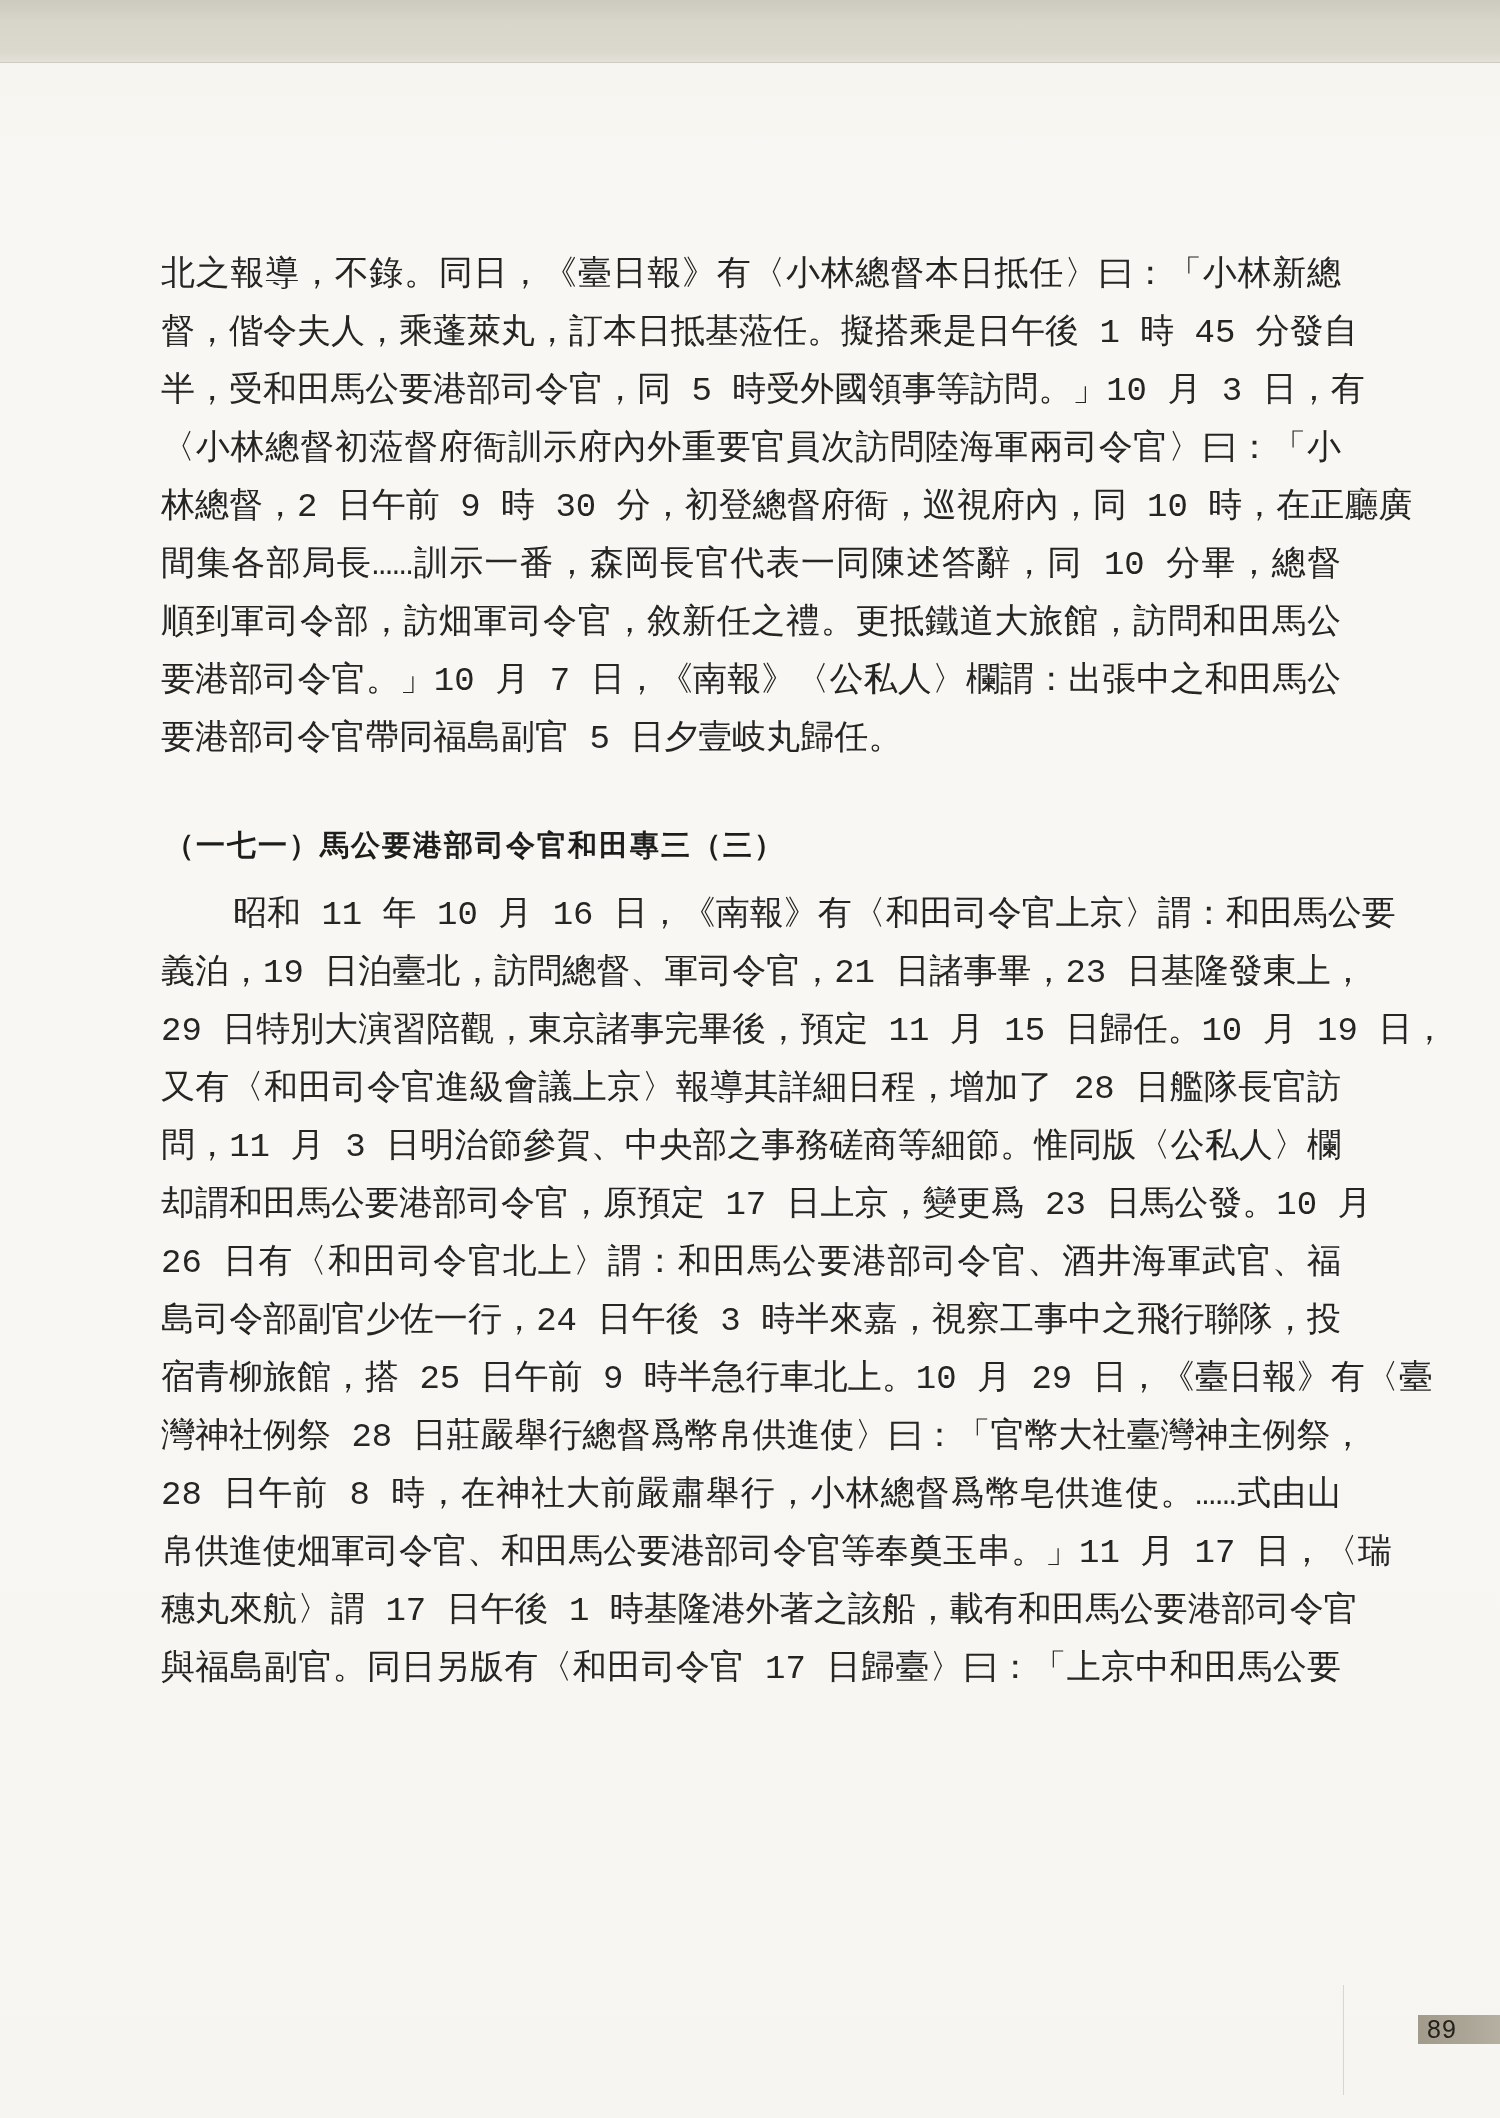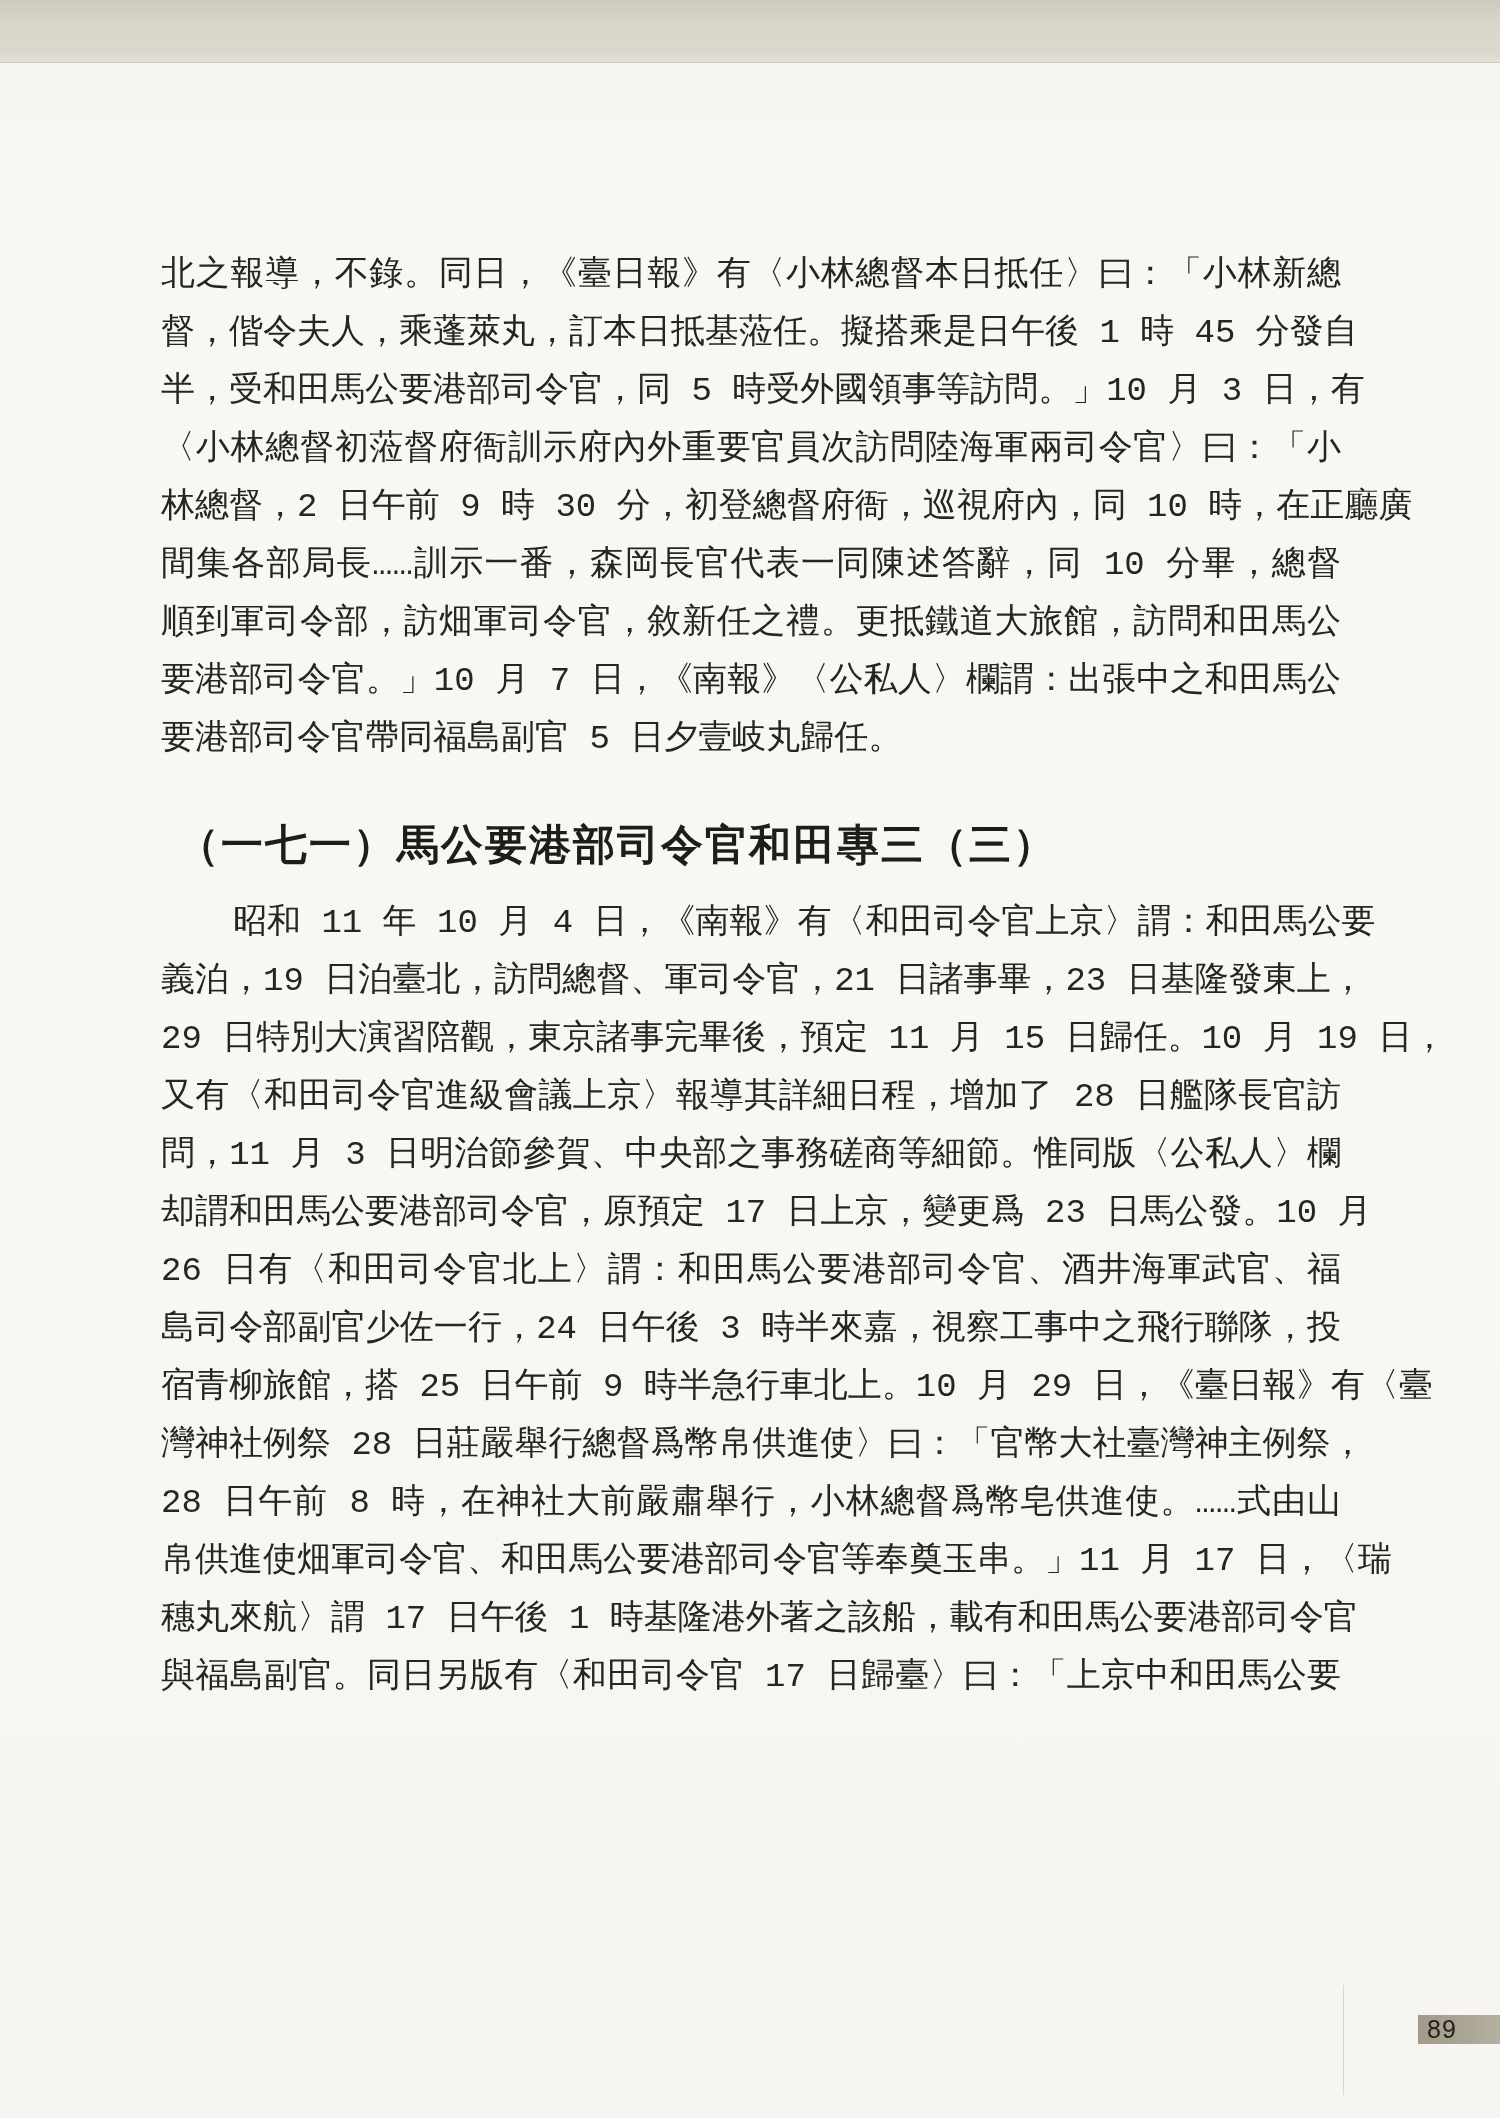--- a/index.html
+++ b/index.html
@@ -45,25 +45,25 @@
   }
   
   #para1 .text-line:last-child {
     text-align-last: left;
   }
   
   #para2 .text-line:first-child {
     padding-left: 72px;
   }
   .section-heading {
-    margin: 16px;
+    margin: 4px;
     margin-top: 50px;
     height: 60px;
     line-height: 60px;
-    font-size: 42px;
+    font-size: 29px;
     font-weight: bold;
     color: #1d1d1c;
     letter-spacing: 2px;
     white-space: nowrap;
   }
   #para2 {
     margin-top: 8px;
   }
   .page-tab {
     position: absolute;
@@ -108,21 +108,21 @@
         <div class="text-line">林總督，2 日午前 9 時 30 分，初登總督府衙，巡視府內，同 10 時，在正廳廣</div>
         <div class="text-line">間集各部局長……訓示一番，森岡長官代表一同陳述答辭，同 10 分畢，總督</div>
         <div class="text-line">順到軍司令部，訪畑軍司令官，敘新任之禮。更抵鐵道大旅館，訪問和田馬公</div>
         <div class="text-line">要港部司令官。」10 月 7 日，《南報》〈公私人〉欄謂：出張中之和田馬公</div>
         <div class="text-line">要港部司令官帶同福島副官 5 日夕壹岐丸歸任。</div>
       </div>
 
     <h2 class="section-heading">（一七一）馬公要港部司令官和田專三（三）</h2>
 
     <div id="para2" class="para">
-        <div class="text-line">昭和 11 年 10 月 4 日，《南報》有〈和田司令官上京〉謂：和田馬公要</div>
+        <div class="text-line">昭和 11 年 10 月 16 日，《南報》有〈和田司令官上京〉謂：和田馬公要</div>
         <div class="text-line">義泊，19 日泊臺北，訪問總督、軍司令官，21 日諸事畢，23 日基隆發東上，</div>
         <div class="text-line">29 日特別大演習陪觀，東京諸事完畢後，預定 11 月 15 日歸任。10 月 19 日，</div>
         <div class="text-line">又有〈和田司令官進級會議上京〉報導其詳細日程，增加了 28 日艦隊長官訪</div>
         <div class="text-line">問，11 月 3 日明治節參賀、中央部之事務磋商等細節。惟同版〈公私人〉欄</div>
         <div class="text-line">却謂和田馬公要港部司令官，原預定 17 日上京，變更爲 23 日馬公發。10 月</div>
         <div class="text-line">26 日有〈和田司令官北上〉謂：和田馬公要港部司令官、酒井海軍武官、福</div>
         <div class="text-line">島司令部副官少佐一行，24 日午後 3 時半來嘉，視察工事中之飛行聯隊，投</div>
         <div class="text-line">宿青柳旅館，搭 25 日午前 9 時半急行車北上。10 月 29 日，《臺日報》有〈臺</div>
         <div class="text-line">灣神社例祭 28 日莊嚴舉行總督爲幣帛供進使〉曰：「官幣大社臺灣神主例祭，</div>
         <div class="text-line">28 日午前 8 時，在神社大前嚴肅舉行，小林總督爲幣皂供進使。……式由山</div>

